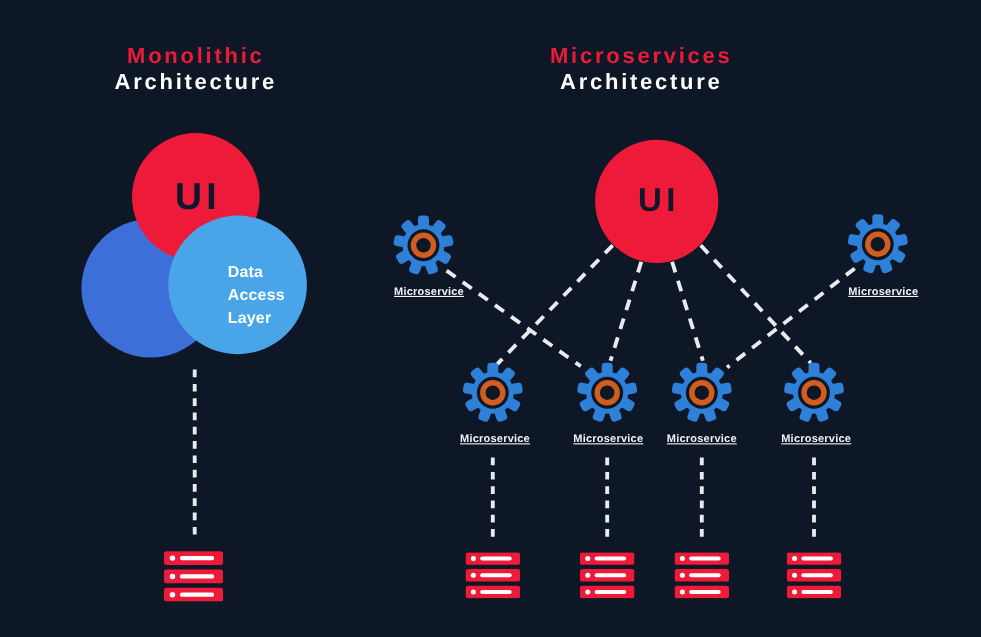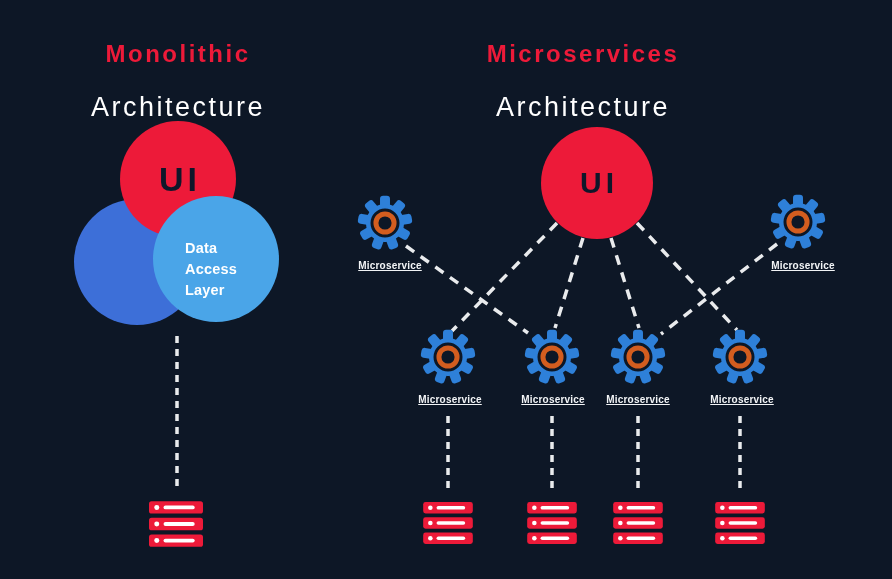--- a/index.html
+++ b/index.html
@@ -16,41 +16,41 @@
   .canvas{
     position:relative;
     width:892px;height:579px;
     background:var(--bg);
     overflow:hidden;
     font-family:"Liberation Sans","DejaVu Sans",sans-serif;
   }
   
   .title-block{position:absolute;top:40px;width:320px;text-align:center;}
   .title-accent{
-    color:var(--red);font-size:24px;font-weight:800;letter-spacing:2.5px;margin-bottom:24px;
+    color:var(--red);font-size:20px;font-weight:800;letter-spacing:2.5px;margin-bottom:1px;
   }
   .title-rest{
-    color:var(--text);font-size:27px;font-weight:400;letter-spacing:2.5px;
+    color:var(--text);font-size:20px;font-weight:700;letter-spacing:2.5px;
   }
   
   .circle{position:absolute;border-radius:50%;display:flex;align-items:center;justify-content:center;}
   .ui-text{
     color:#0f172a;font-weight:700;letter-spacing:4px;padding-left:4px;
   }
   .circle-business{left:74px;top:199px;width:126px;height:126px;background:var(--business-blue);z-index:2;}
   .circle-ui-left{left:120px;top:121px;width:116px;height:116px;background:var(--red);z-index:3;}
   .circle-ui-left .ui-text{font-size:34px;}
   .circle-data{left:153px;top:196px;width:126px;height:126px;background:var(--data-blue);z-index:4;}
   .circle-ui-right{left:541px;top:127px;width:112px;height:112px;background:var(--red);z-index:3;}
   .circle-ui-right .ui-text{font-size:30px;}
   .venn-label{
     position:absolute;z-index:5;color:#fff;font-size:14.5px;font-weight:800;line-height:21px;letter-spacing:0.2px;
   }
   .venn-label.business{left:94px;top:242px;width:78px;}
-  .venn-label.data{left:185px;top:238px;width:64px;}
+  .venn-label.data{left:207px;top:238px;width:64px;}
   
   svg.overlay{position:absolute;left:0;top:0;z-index:1;pointer-events:none;}
   .dash-d{stroke:var(--dash);stroke-width:3.5;stroke-dasharray:10 8;}
   .dash-v{stroke:var(--dash);stroke-width:3.5;stroke-dasharray:7 6;}
   
   svg.gear{position:absolute;z-index:3;}
   svg.db{position:absolute;z-index:3;}
   .ms-label{
     position:absolute;z-index:5;width:90px;text-align:center;
     color:#f2f4f6;font-size:10px;font-weight:700;letter-spacing:0.2px;text-decoration:underline;

